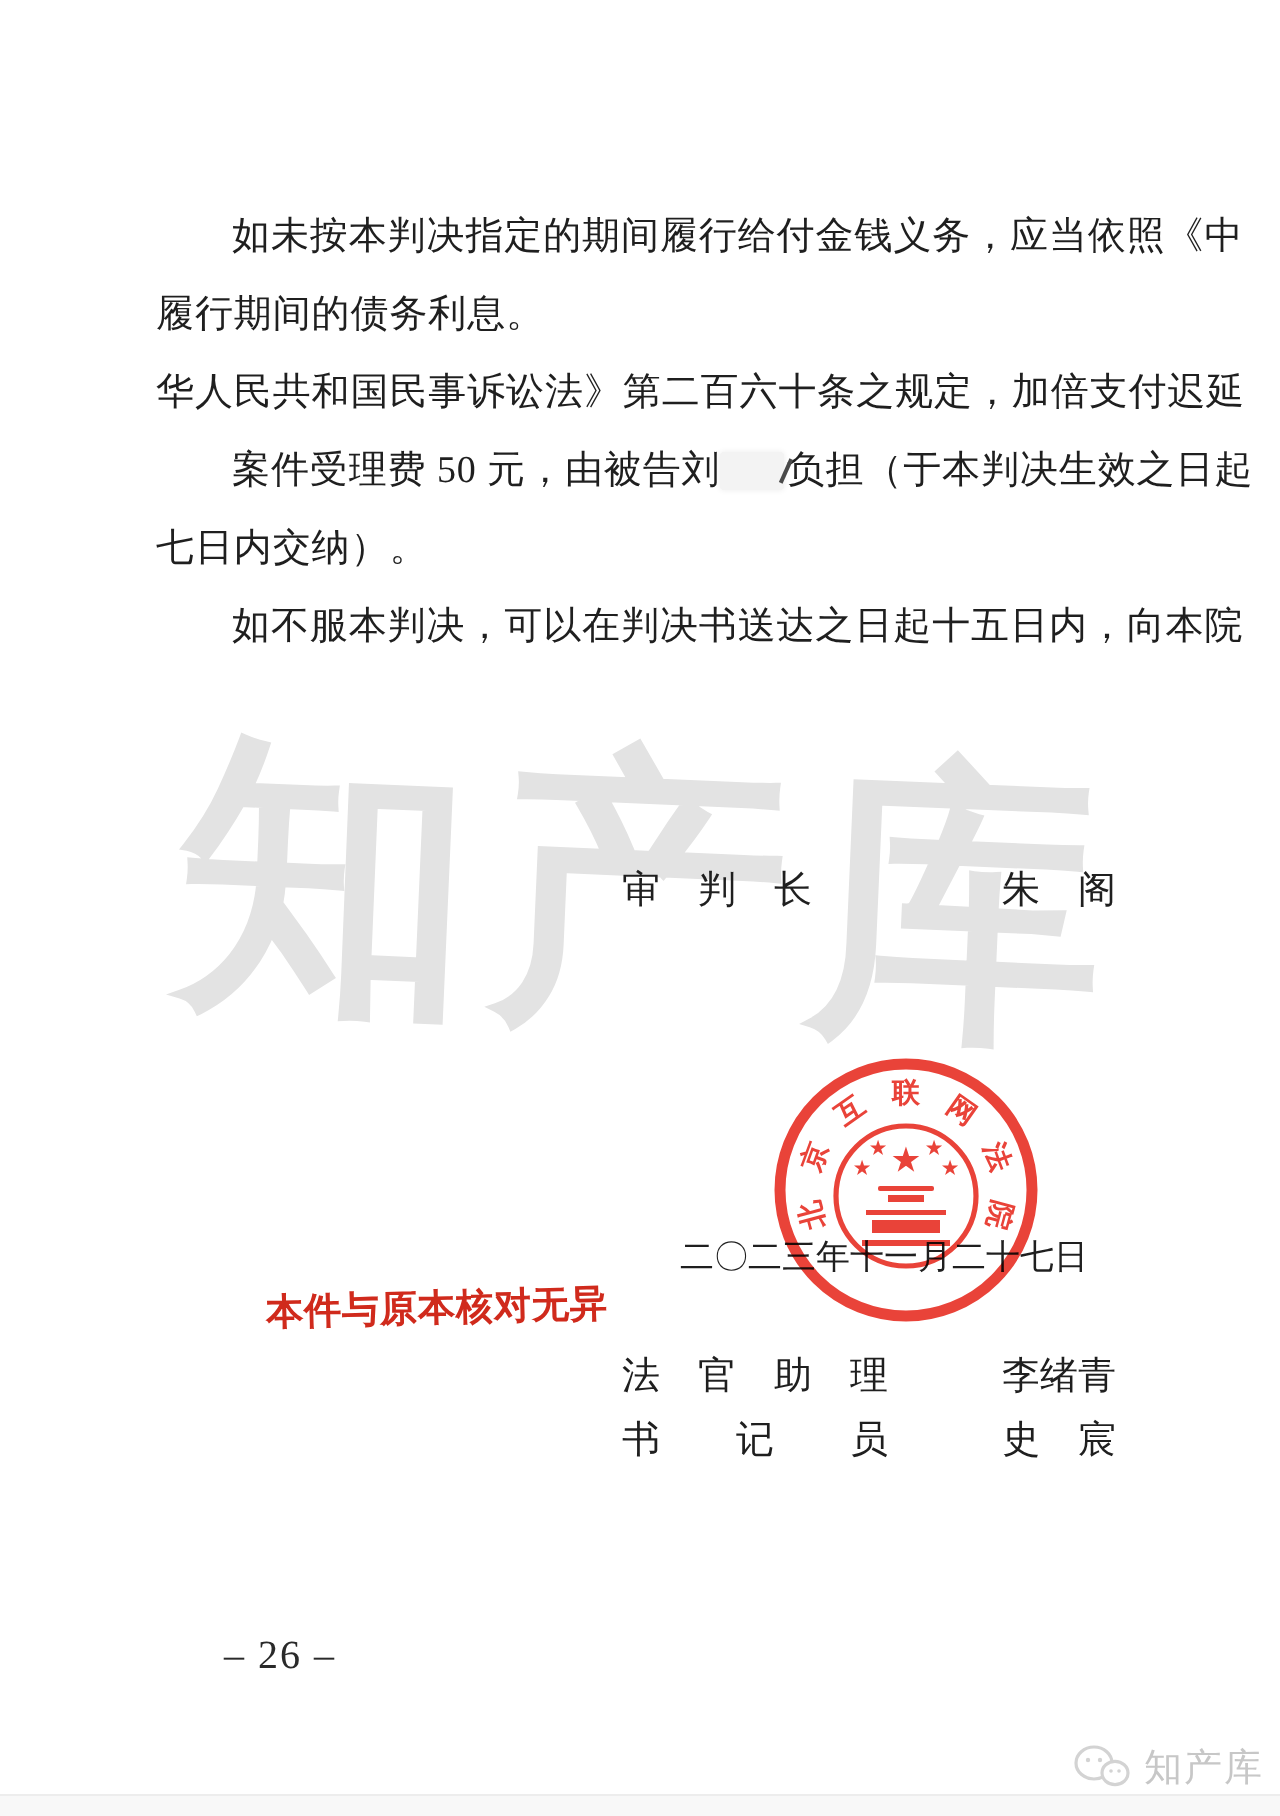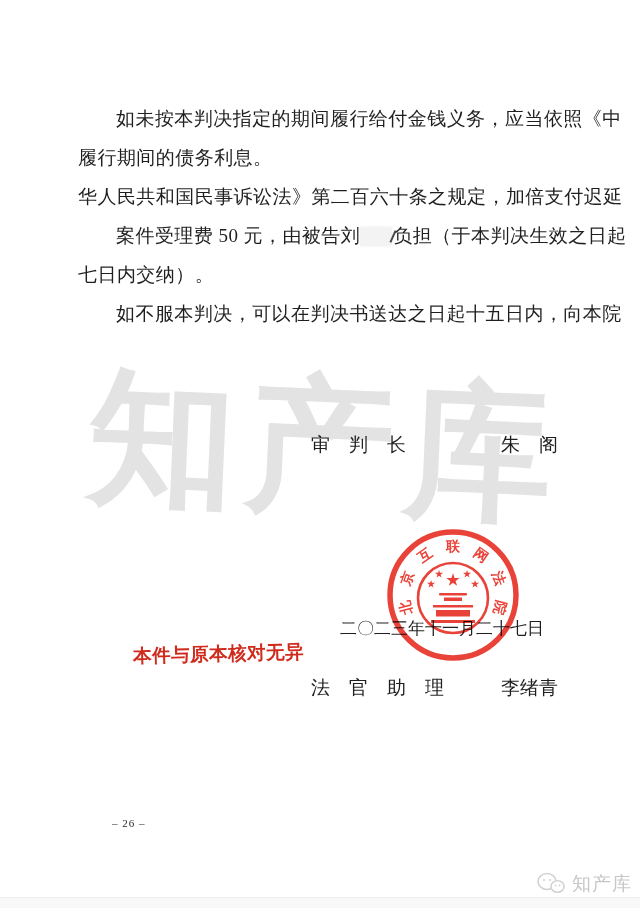--- a/index.html
+++ b/index.html
@@ -31,21 +31,21 @@
   
   .verify-stamp{position:absolute;left:133px;top:641px;font-size:18.5px;font-weight:bold;
                 letter-spacing:0.5px;color:#d02a1c;transform:rotate(-1.5deg);
                 white-space:pre;z-index:4;}
 
   
   .seal-wrap{position:absolute;left:385px;top:527px;width:136px;height:136px;
              mix-blend-mode:multiply;opacity:0.94;z-index:5;}
 
   
-  .page-number{position:absolute;left:112px;top:817px;font-size:11px;letter-spacing:1px;
+  .page-number{position:absolute;left:112px;top:817px;font-size:20px;letter-spacing:1px;
                color:#2a2a2a;z-index:2;}
 
   
   .footer-strip{position:absolute;left:0;top:897px;width:640px;height:11px;
                 background:#f8f8f8;border-top:1px solid #ededed;z-index:1;}
   .footer-brand{position:absolute;right:8px;top:871px;height:26px;display:flex;
                 align-items:center;gap:6px;z-index:2;}
   .footer-brand .brand-text{font-family:"DejaVu Sans", sans-serif;font-size:19px;
                 color:#c7c7c7;letter-spacing:1px;}
 </style>
@@ -63,20 +63,21 @@
     <div class="line indent"><span>案件受理费 50 元，由被告刘</span><span class="redaction"><span class="remnant"></span></span><span>负担（于本判决生效之日起</span></div>
     <div class="line">七日内交纳）。</div>
     <div class="line indent">如不服本判决，可以在判决书送达之日起十五日内，向本院</div>
   </div>
 
   <div class="sig-row sig-r1">审　判　长　　　　　朱　阁</div>
 
   <div class="sig-row sig-date">二〇二三年十一月二十七日</div>
 
   <div class="sig-row sig-r4">法　官　助　理　　　李绪青</div>
+  <div class="sig-row sig-r5">书　　记　　员　　　史　宸</div>
 
   <div class="verify-stamp">本件与原本核对无异</div>
 
   <div class="seal-wrap">
     <svg width="136" height="136" viewBox="0 0 136 136">
       <g fill="none" stroke="#e8372c">
         <circle cx="68" cy="68" r="63" stroke-width="5.5"></circle>
         <circle cx="68" cy="71" r="35" stroke-width="2.6"></circle>
       </g>
       <g fill="#e8372c" font-family="'Liberation Serif', serif" font-weight="bold">

